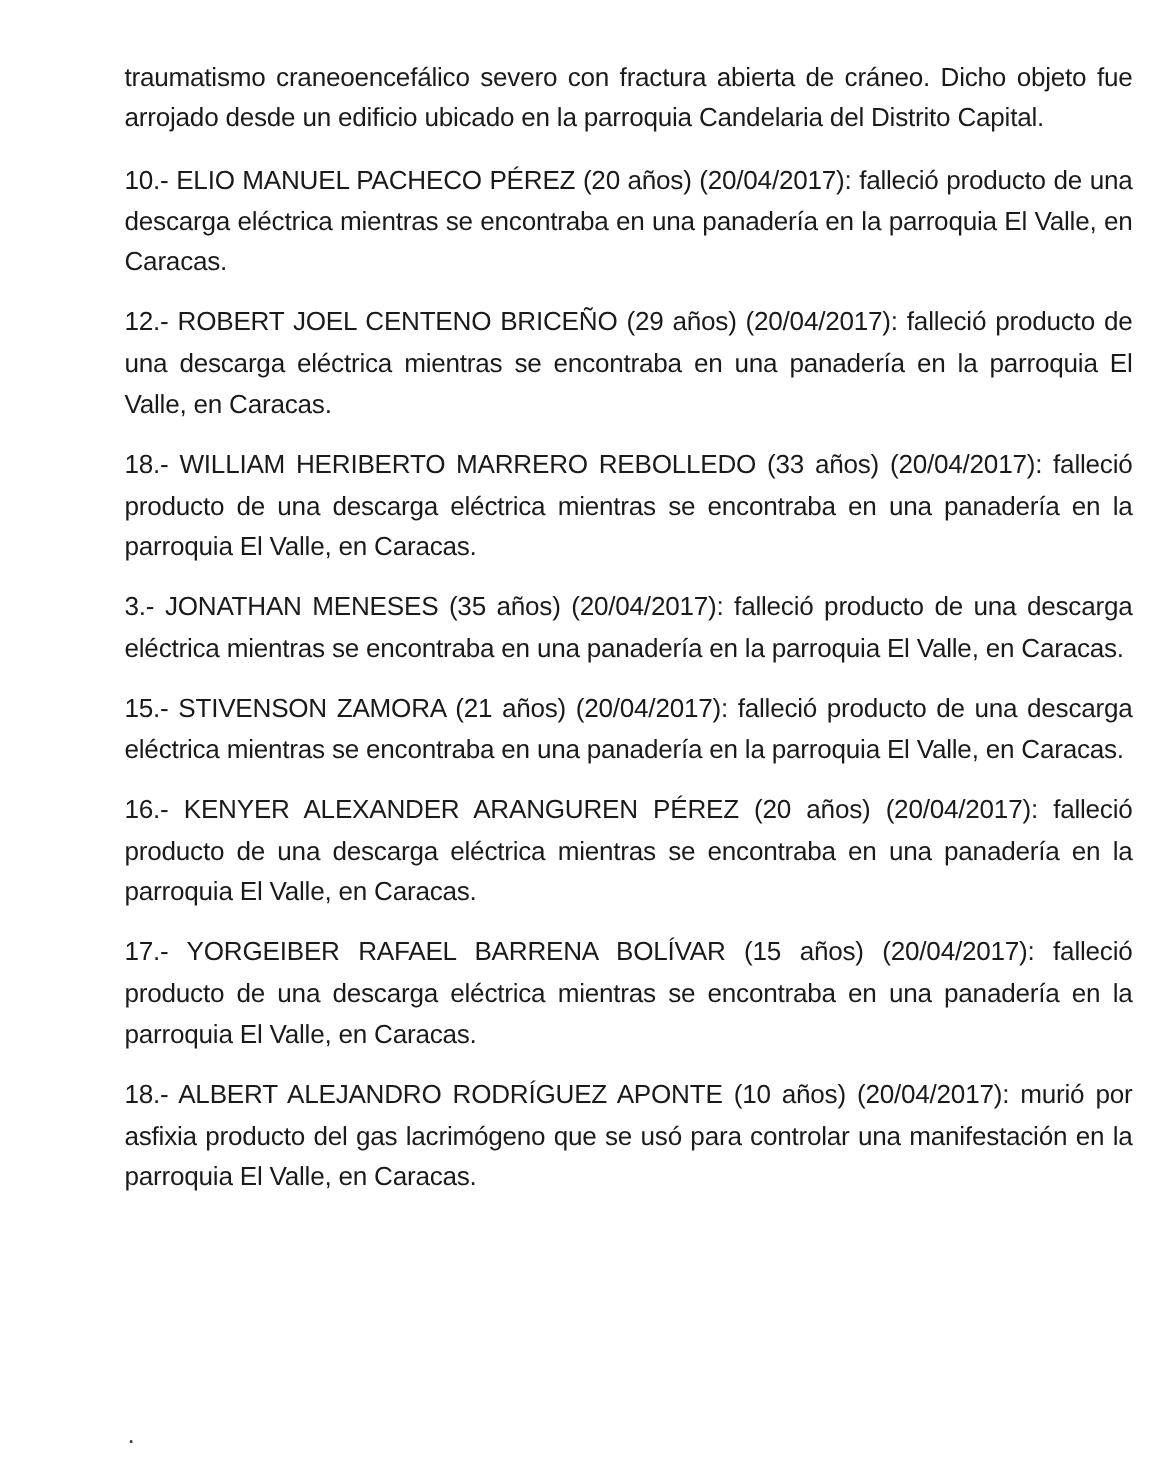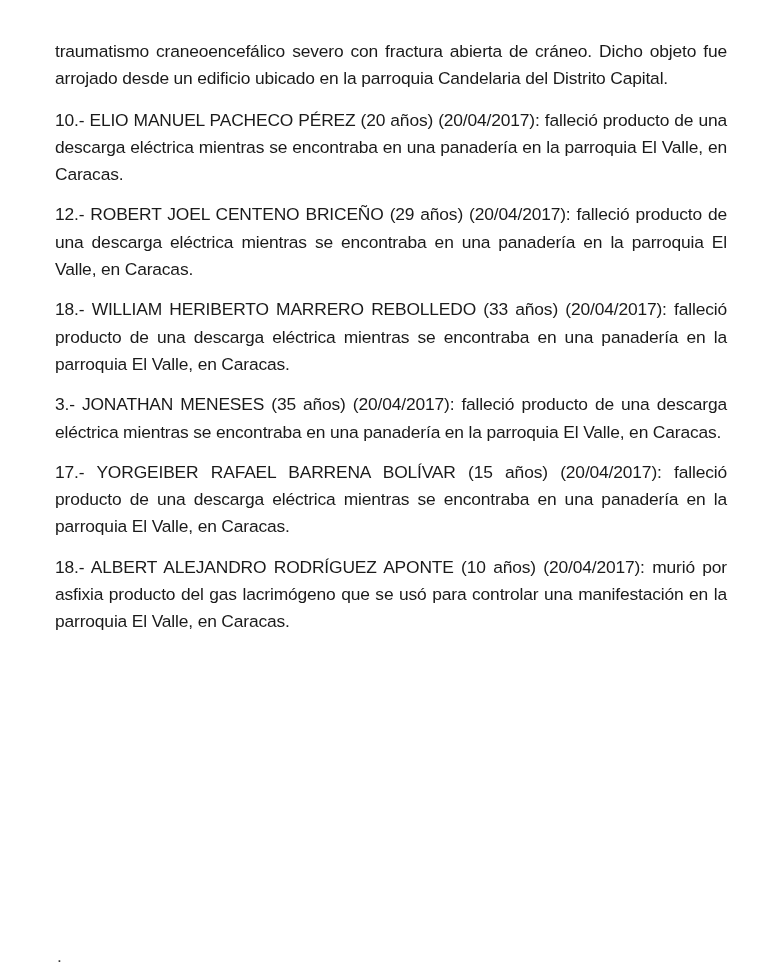--- a/index.html
+++ b/index.html
@@ -13,20 +13,21 @@
     font-family: "Liberation Sans", "DejaVu Sans", sans-serif;
     color: #1a1a1a;
     overflow: hidden;
   }
   .page {
     position: relative;
     width: 692px;
     height: 979px;
     background: #ffffff;
     box-sizing: border-box;
+    margin-left: 28px;
   }
   .content {
     position: absolute;
     left: 55px;
     top: 38px;
     width: 672px;
   }
   .para {
     text-align: justify;
     font-size: 17.4px;
@@ -94,21 +95,35 @@
     </p>
 
     <p class="para entry">
       <span class="nm">3.-</span>
       <span class="nm">JONATHAN MENESES</span>
       <span class="nm">(35 años)</span>
       <span>(20/04/2017):</span>
       <span>falleció producto de una descarga eléctrica mientras se encontraba en una panadería en la parroquia El Valle, en Caracas.</span>
     </p>
 
+    <p class="para entry">
+      <span class="nm">15.-</span>
+      <span class="nm">STIVENSON ZAMORA</span>
+      <span class="nm">(21 años)</span>
+      <span>(20/04/2017):</span>
+      <span>falleció producto de una descarga eléctrica mientras se encontraba en una panadería en la parroquia El Valle, en Caracas.</span>
+    </p>
 
+    <p class="para entry">
+      <span class="nm">16.-</span>
+      <span class="nm">KENYER ALEXANDER ARANGUREN PÉREZ</span>
+      <span class="nm">(20 años)</span>
+      <span>(20/04/2017):</span>
+      <span>falleció producto de una descarga eléctrica mientras se encontraba en una panadería en la parroquia El Valle, en Caracas.</span>
+    </p>
 
     <p class="para entry">
       <span class="nm">17.-</span>
       <span class="nm">YORGEIBER RAFAEL BARRENA BOLÍVAR</span>
       <span class="nm">(15 años)</span>
       <span>(20/04/2017):</span>
       <span>falleció producto de una descarga eléctrica mientras se encontraba en una panadería en la parroquia El Valle, en Caracas.</span>
     </p>
 
     <p class="para entry">

